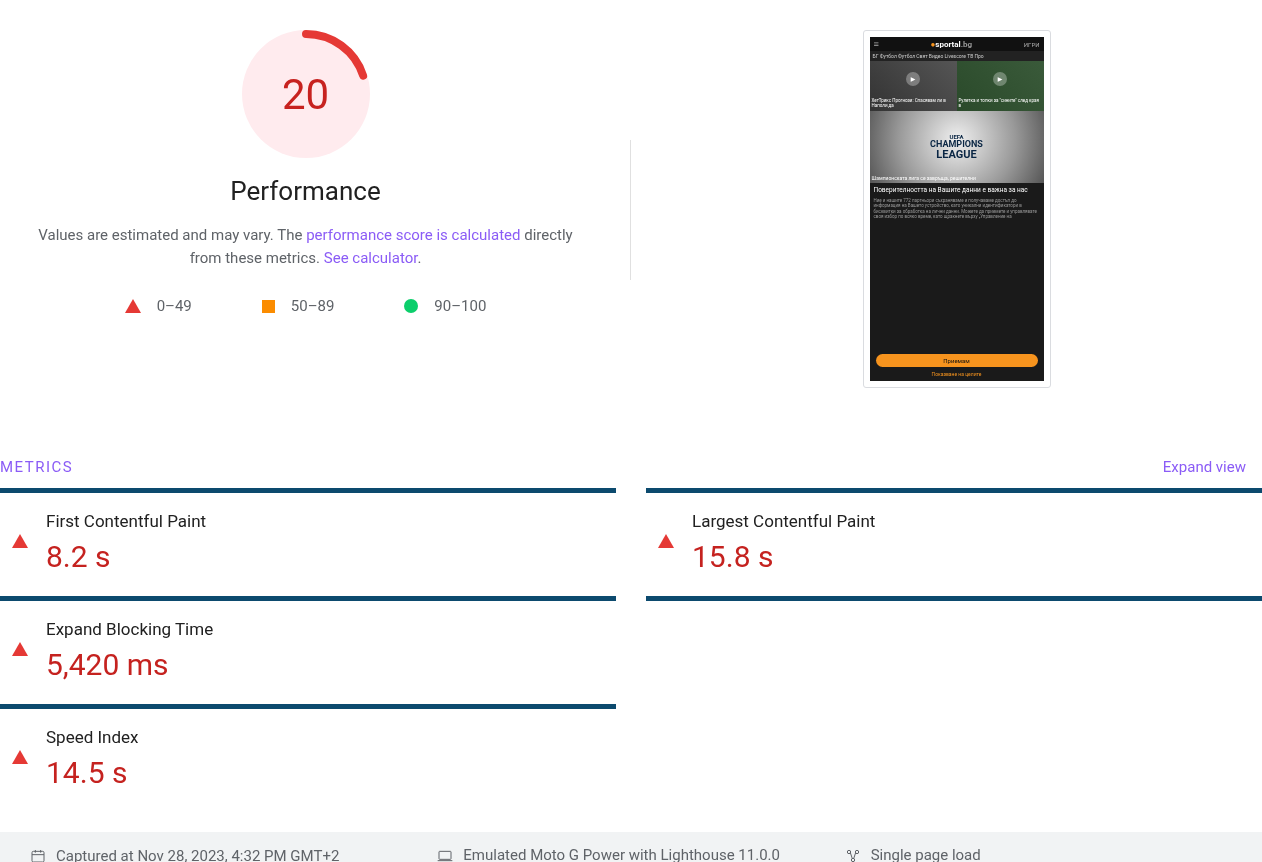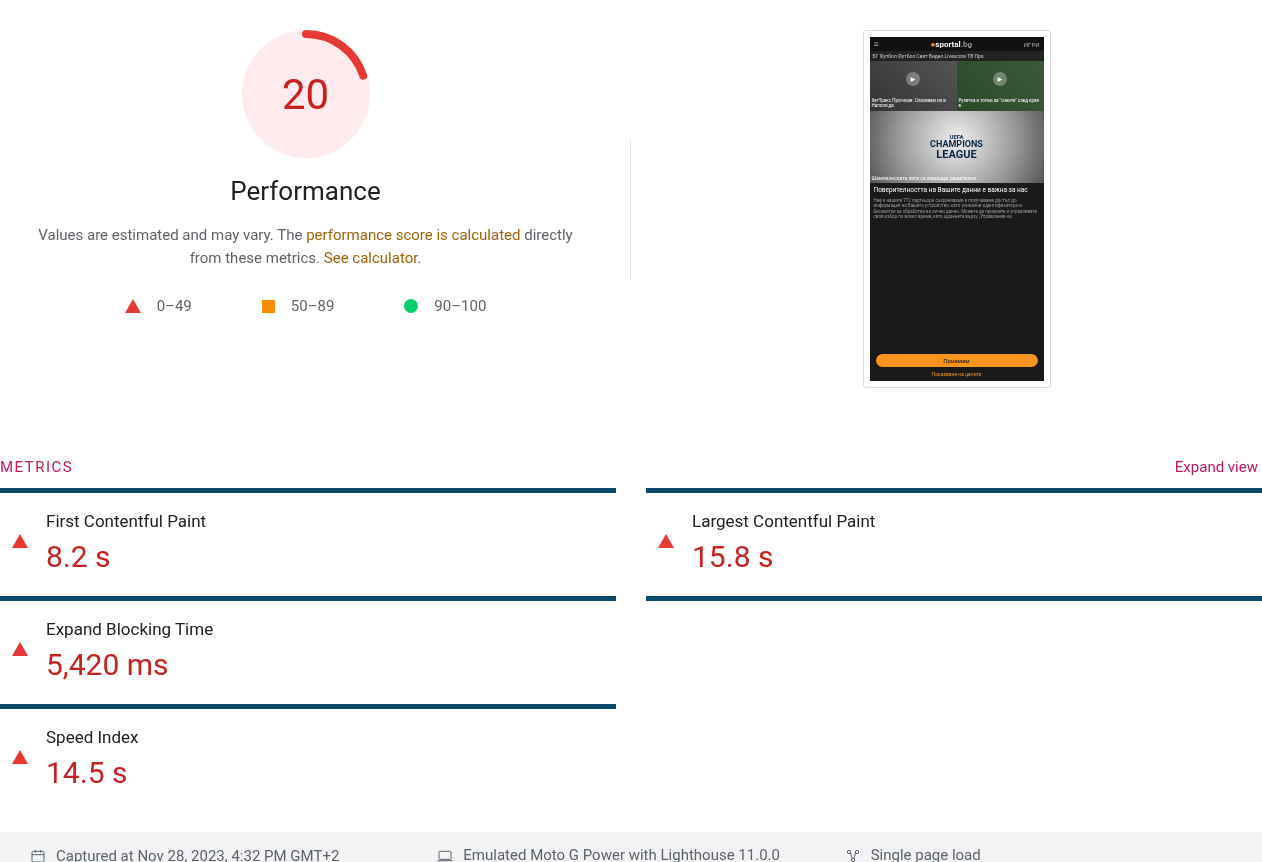--- a/index.html
+++ b/index.html
@@ -64,21 +64,21 @@
     color: #212121;
   }
   .desc {
     margin-top: 18px;
     font-size: 15px;
     color: #5f6368;
     text-align: center;
     max-width: 540px;
     line-height: 1.5;
   }
-  .desc a { color: #a16207; text-decoration: none; }
+  .desc a { color: #8b5cf6; text-decoration: none; }
   .legend {
     margin-top: 28px;
     display: flex;
     gap: 70px;
     font-size: 15px;
     color: #5f6368;
   }
   .legend-item { display: flex; align-items: center; gap: 16px; }
   .shape-tri {
     width: 0; height: 0;
@@ -134,22 +134,22 @@
   .ss-consent{background:#1a1a1a;flex:1;padding:4px;display:flex;flex-direction:column;}
   .ss-consent-head{color:#fff;font-size:6.5px;line-height:1.2;margin-bottom:3px;}
   .ss-consent-body{color:#999;font-size:4.5px;line-height:1.2;flex:1;}
   .ss-consent-btn{background:#f7941e;color:#111;text-align:center;padding:3px;border-radius:8px;font-size:6px;margin:4px 2px;}
   .ss-consent-link{color:#f7941e;text-align:center;font-size:5px;}
 
   .metrics-header {
     display: flex;
     justify-content: space-between;
     align-items: center;
-    padding: 60px 4px 12px 0;
-    color: #be185d;
+    padding: 60px 16px 12px 0;
+    color: #8b5cf6;
     font-size: 15px;
   }
   .metrics-header .label { letter-spacing: 1.5px; }
   .metrics-grid {
     display: flex;
     gap: 30px;
   }
   .metrics-col { flex: 1; }
   .metric-item {
     display: flex;

